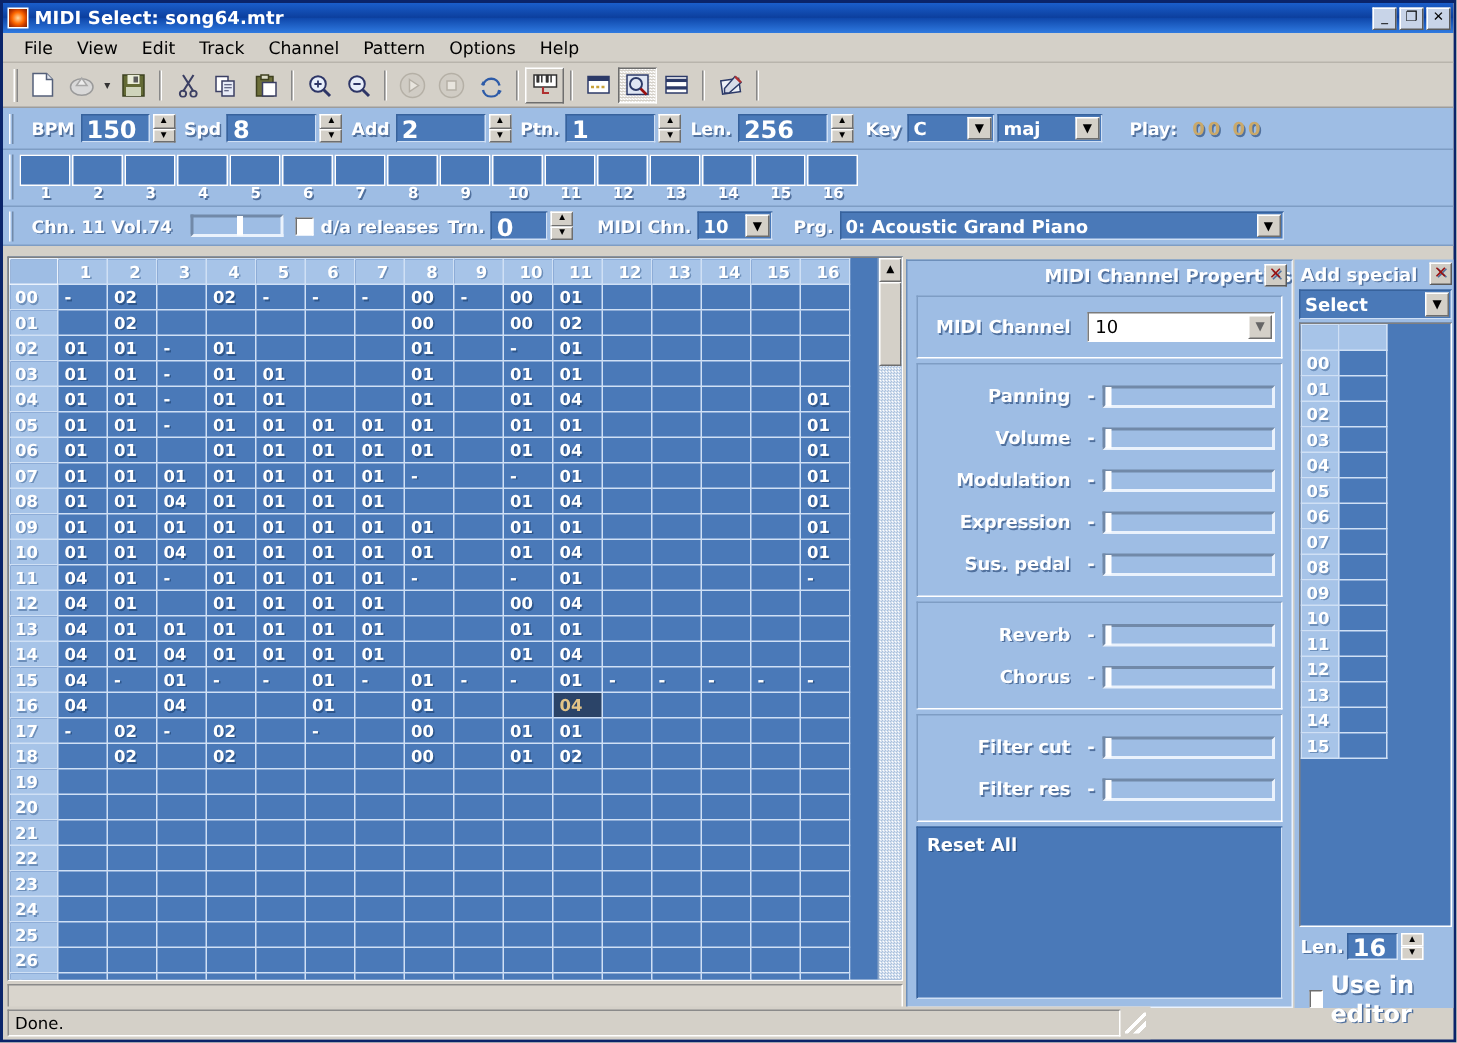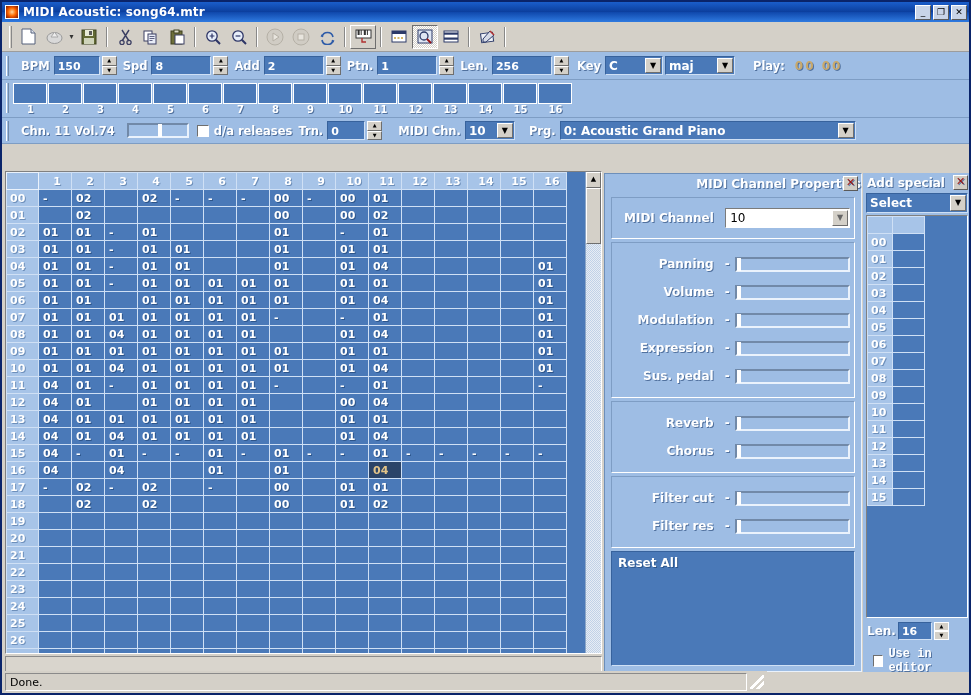--- a/index.html
+++ b/index.html
@@ -104,21 +104,21 @@
     color: #fff; font-weight: bold; font-size: 11.5px;
     text-shadow: 1px 1px 0 #51719e;
     margin: 0 4px 0 6px;
     white-space: nowrap;
   }
   .pfield {
     height: 19px; min-width: 46px;
     background: #4a79b8;
     border: 1px solid;
     border-color: #37629c #cfe0f5 #cfe0f5 #37629c;
-    color: #fff; font-weight: bold; font-size: 11px;
+    color: #fff; font-weight: bold; font-size: 16px;
     padding: 1px 3px 0 3px;
     display: flex; align-items: center;
   }
   .pfield.wide { min-width: 60px; }
   .spin {
     width: 15px; height: 19px;
     display: flex; flex-direction: column;
     margin-left: 2px;
   }
   .spin div {
@@ -410,23 +410,22 @@
   }
   .lenrow { display: flex; align-items: center; }
   .lenlbl {
     color:#fff; font-weight:bold; font-size:12px;
     text-shadow: 1px 1px 0 #51719e; margin-right: 2px;
   }
   .useeditor {
     display: flex; align-items: center; margin-top: 7px; padding-left: 6px;
   }
   .useeditor .lab {
-    color:#fff; font-weight:bold; font-size:12px;
+    color:#fff; font-weight:bold; font-size:16px;
     text-shadow: 1px 1px 0 #51719e;
-    font-family: Liberation Mono, monospace;
   }
 
   
   .statusbar {
     position: absolute; left: 0; bottom: 0;
     width: 765px; height: 22px;
     background: #d4d0c8;
     display: flex; align-items: center;
     padding: 0 3px;
   }
@@ -444,28 +443,38 @@
   }
   svg { display: block; }
 </style>
 </head>
 <body>
 
 <div class="app">
 
   <div class="titlebar">
     <div class="title-icon"></div>
-    <div class="title-text">MIDI Acoustic: song64.mtr</div>
+    <div class="title-text">MIDI Select: song64.mtr</div>
     <div class="title-btns">
       <div class="tbtn">_</div>
       <div class="tbtn">❐</div>
       <div class="tbtn">✕</div>
     </div>
   </div>
 
+  <div class="menubar">
+    <div class="menuitem">File</div>
+    <div class="menuitem">View</div>
+    <div class="menuitem">Edit</div>
+    <div class="menuitem">Track</div>
+    <div class="menuitem">Channel</div>
+    <div class="menuitem">Pattern</div>
+    <div class="menuitem">Options</div>
+    <div class="menuitem">Help</div>
+  </div>
 
   <div class="toolbar">
     <div class="tgrip"></div>
 
     <div class="tbutton">
       <svg width="15" height="17" viewBox="0 0 15 17">
           <path d="M1 1h9l4 4v11H1z" fill="#fff" stroke="#55607a" stroke-width="1"></path>
           <path d="M10 1v4h4" fill="#e2e6ef" stroke="#55607a" stroke-width="1"></path>
         </svg>
     </div>

